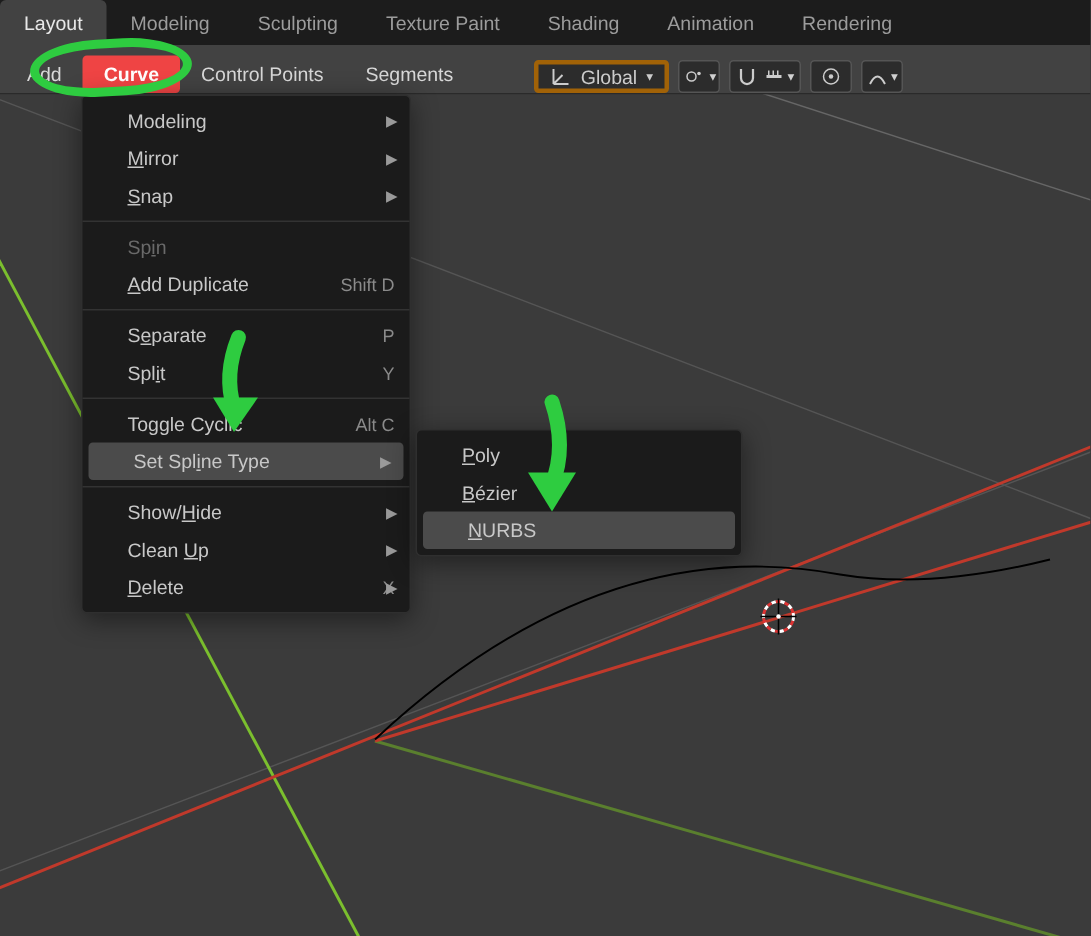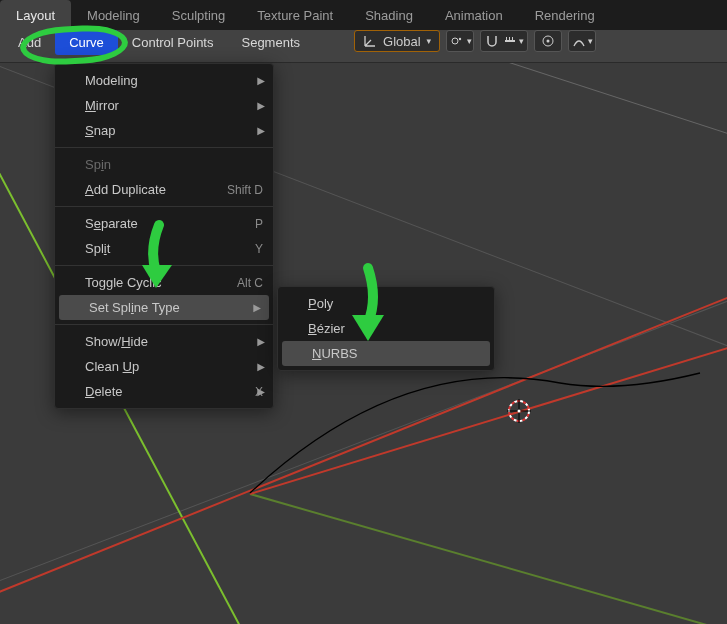--- a/index.html
+++ b/index.html
@@ -36,47 +36,48 @@
     color: #e8e8e8;
   }
 
   
   .menubar {
     position: absolute;
     top: 30px; left: 0; right: 0;
     height: 33px;
     background: #424242;
     display: flex;
-    align-items: flex-start;
+    align-items: flex-end;
     padding-left: 4px;
     gap: 0;
     border-bottom: 1px solid #2a2a2a;
   }
   .menubtn {
     padding: 5px 14px;
     color: #d8d8d8;
     cursor: pointer;
     border-radius: 3px;
   }
   .menubtn.active {
-    background: #1d4ed8;
+    background: #ef4444;
     color: #fff;
+    font-weight: bold;
   }
 
   
   .hdr-widgets {
     display: flex;
     align-items: center;
     gap: 6px;
     margin-left: 40px;
   }
   .pill {
     height: 22px;
     background: #2c2c2c;
-    border: 1px solid #a16207;
+    border: 3px solid #a16207;
     border-radius: 3px;
     display: flex;
     align-items: center;
     padding: 0 8px;
     color: #ccc;
     gap: 6px;
     cursor: pointer;
   }
   .iconbtn {
     width: 28px; height: 22px;

